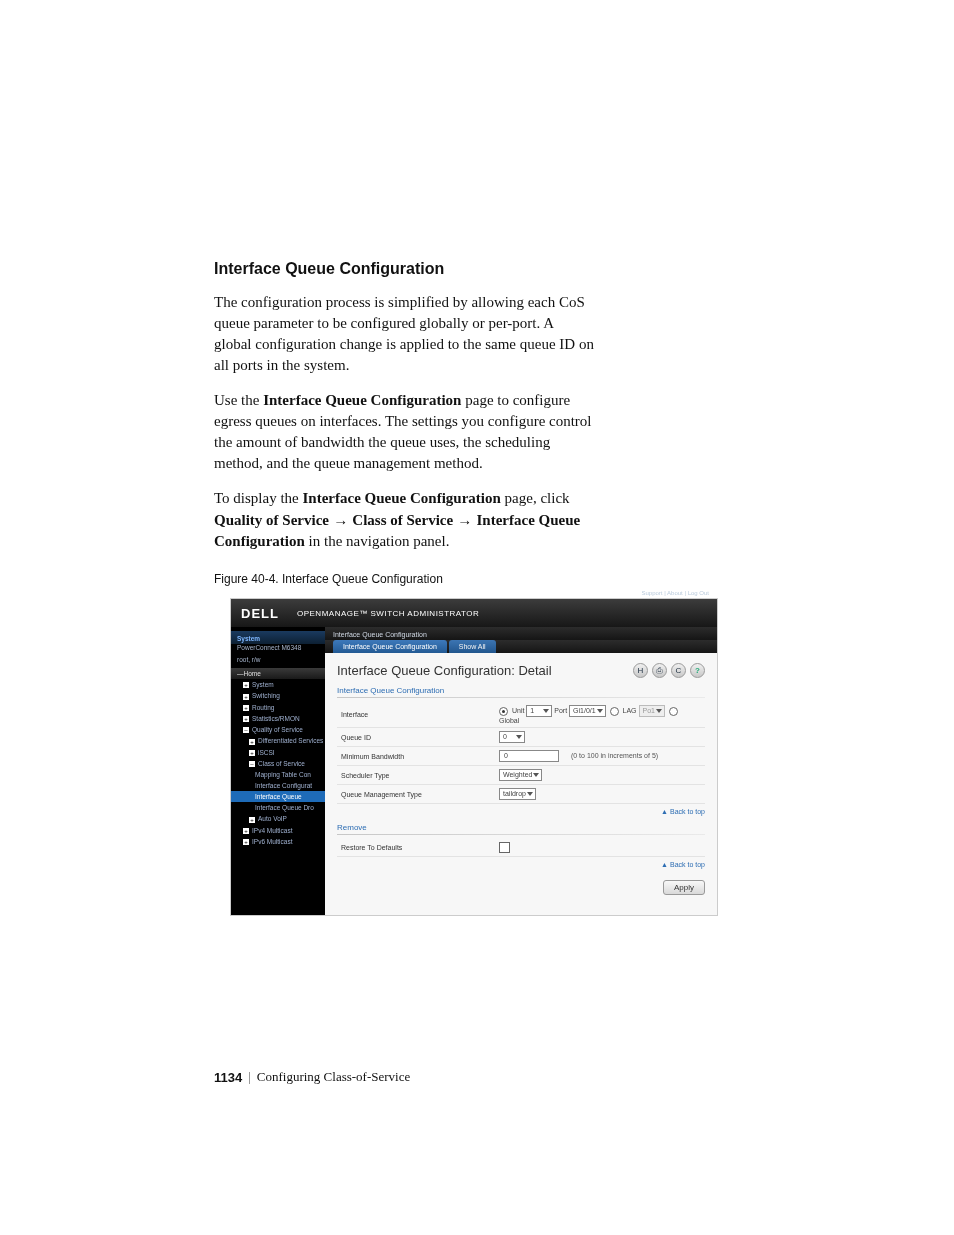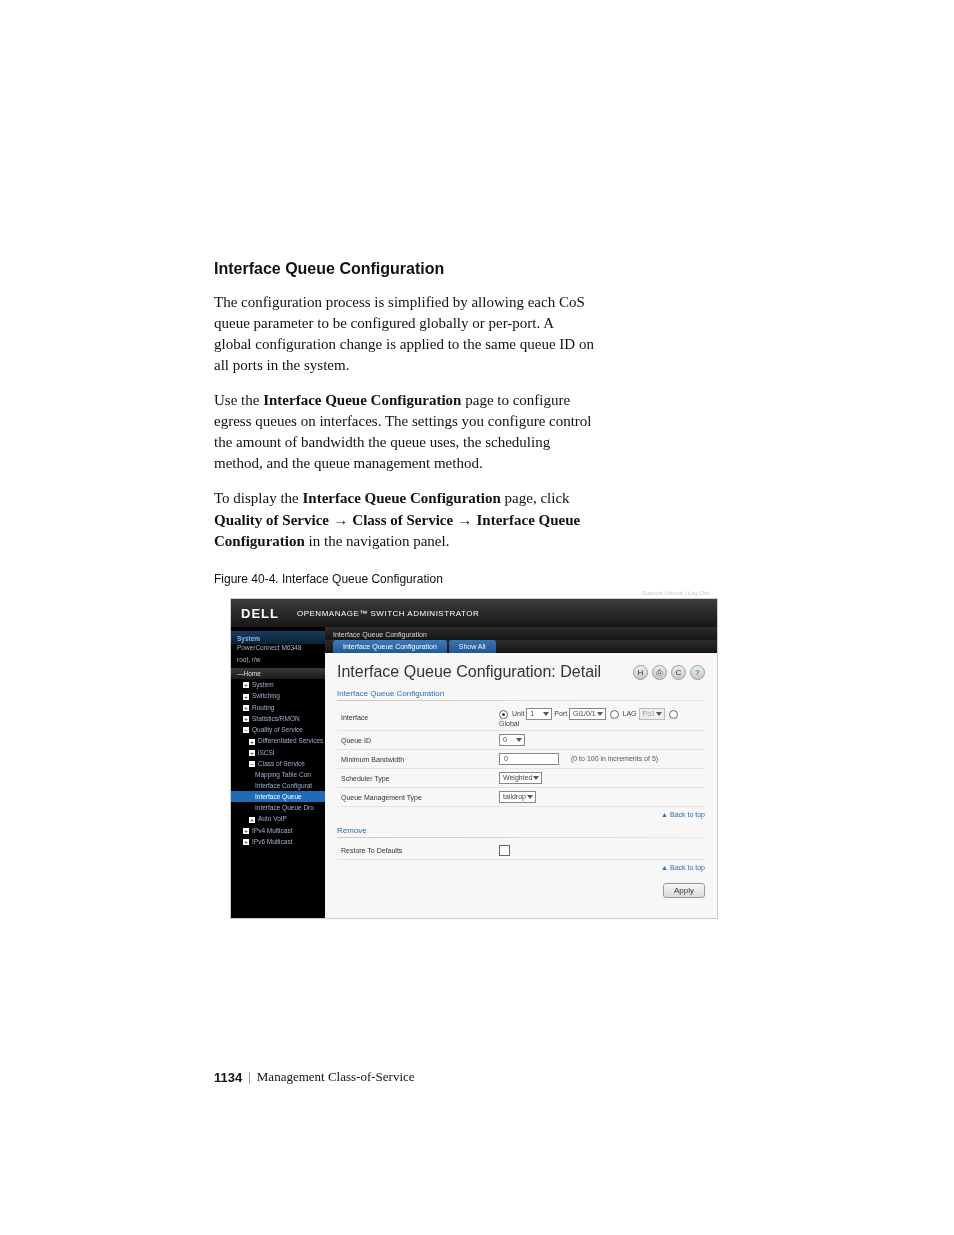--- a/index.html
+++ b/index.html
@@ -149,21 +149,21 @@
   .tab.dim { opacity:.95; }
   .content-body {
     padding: 10px 12px 20px 12px;
   }
   .detail-row {
     display:flex;
     align-items:center;
     justify-content:space-between;
     margin-bottom:6px;
   }
-  .detail-title { font-size: 16px; color:#333; }
+  .detail-title { font-size: 13px; color:#333; }
   .detail-icons { display:flex; gap:4px; }
   .icon-round {
     width:13px;height:13px;border-radius:50%;
     background: linear-gradient(#f0f0f0,#c8c8c8);
     border:1px solid #9a9a9a;
     font-size:8px;line-height:13px;text-align:center;
     color:#234;
   }
   .icon-round.help { color:#2a7; font-weight:bold;}
   .section-label {
@@ -359,16 +359,16 @@
           <div class="apply-btn">Apply</div>
           <div style="clear:both"></div>
         </div>
       </div>
     </div>
   </div>
 
   <div class="footer">
     <span class="pageno">1134</span>
     <span class="sep">|</span>
-    <span class="chapter">Management Class-of-Service</span>
+    <span class="chapter">Configuring Class-of-Service</span>
   </div>
 
 </div>
 
 </body></html>

